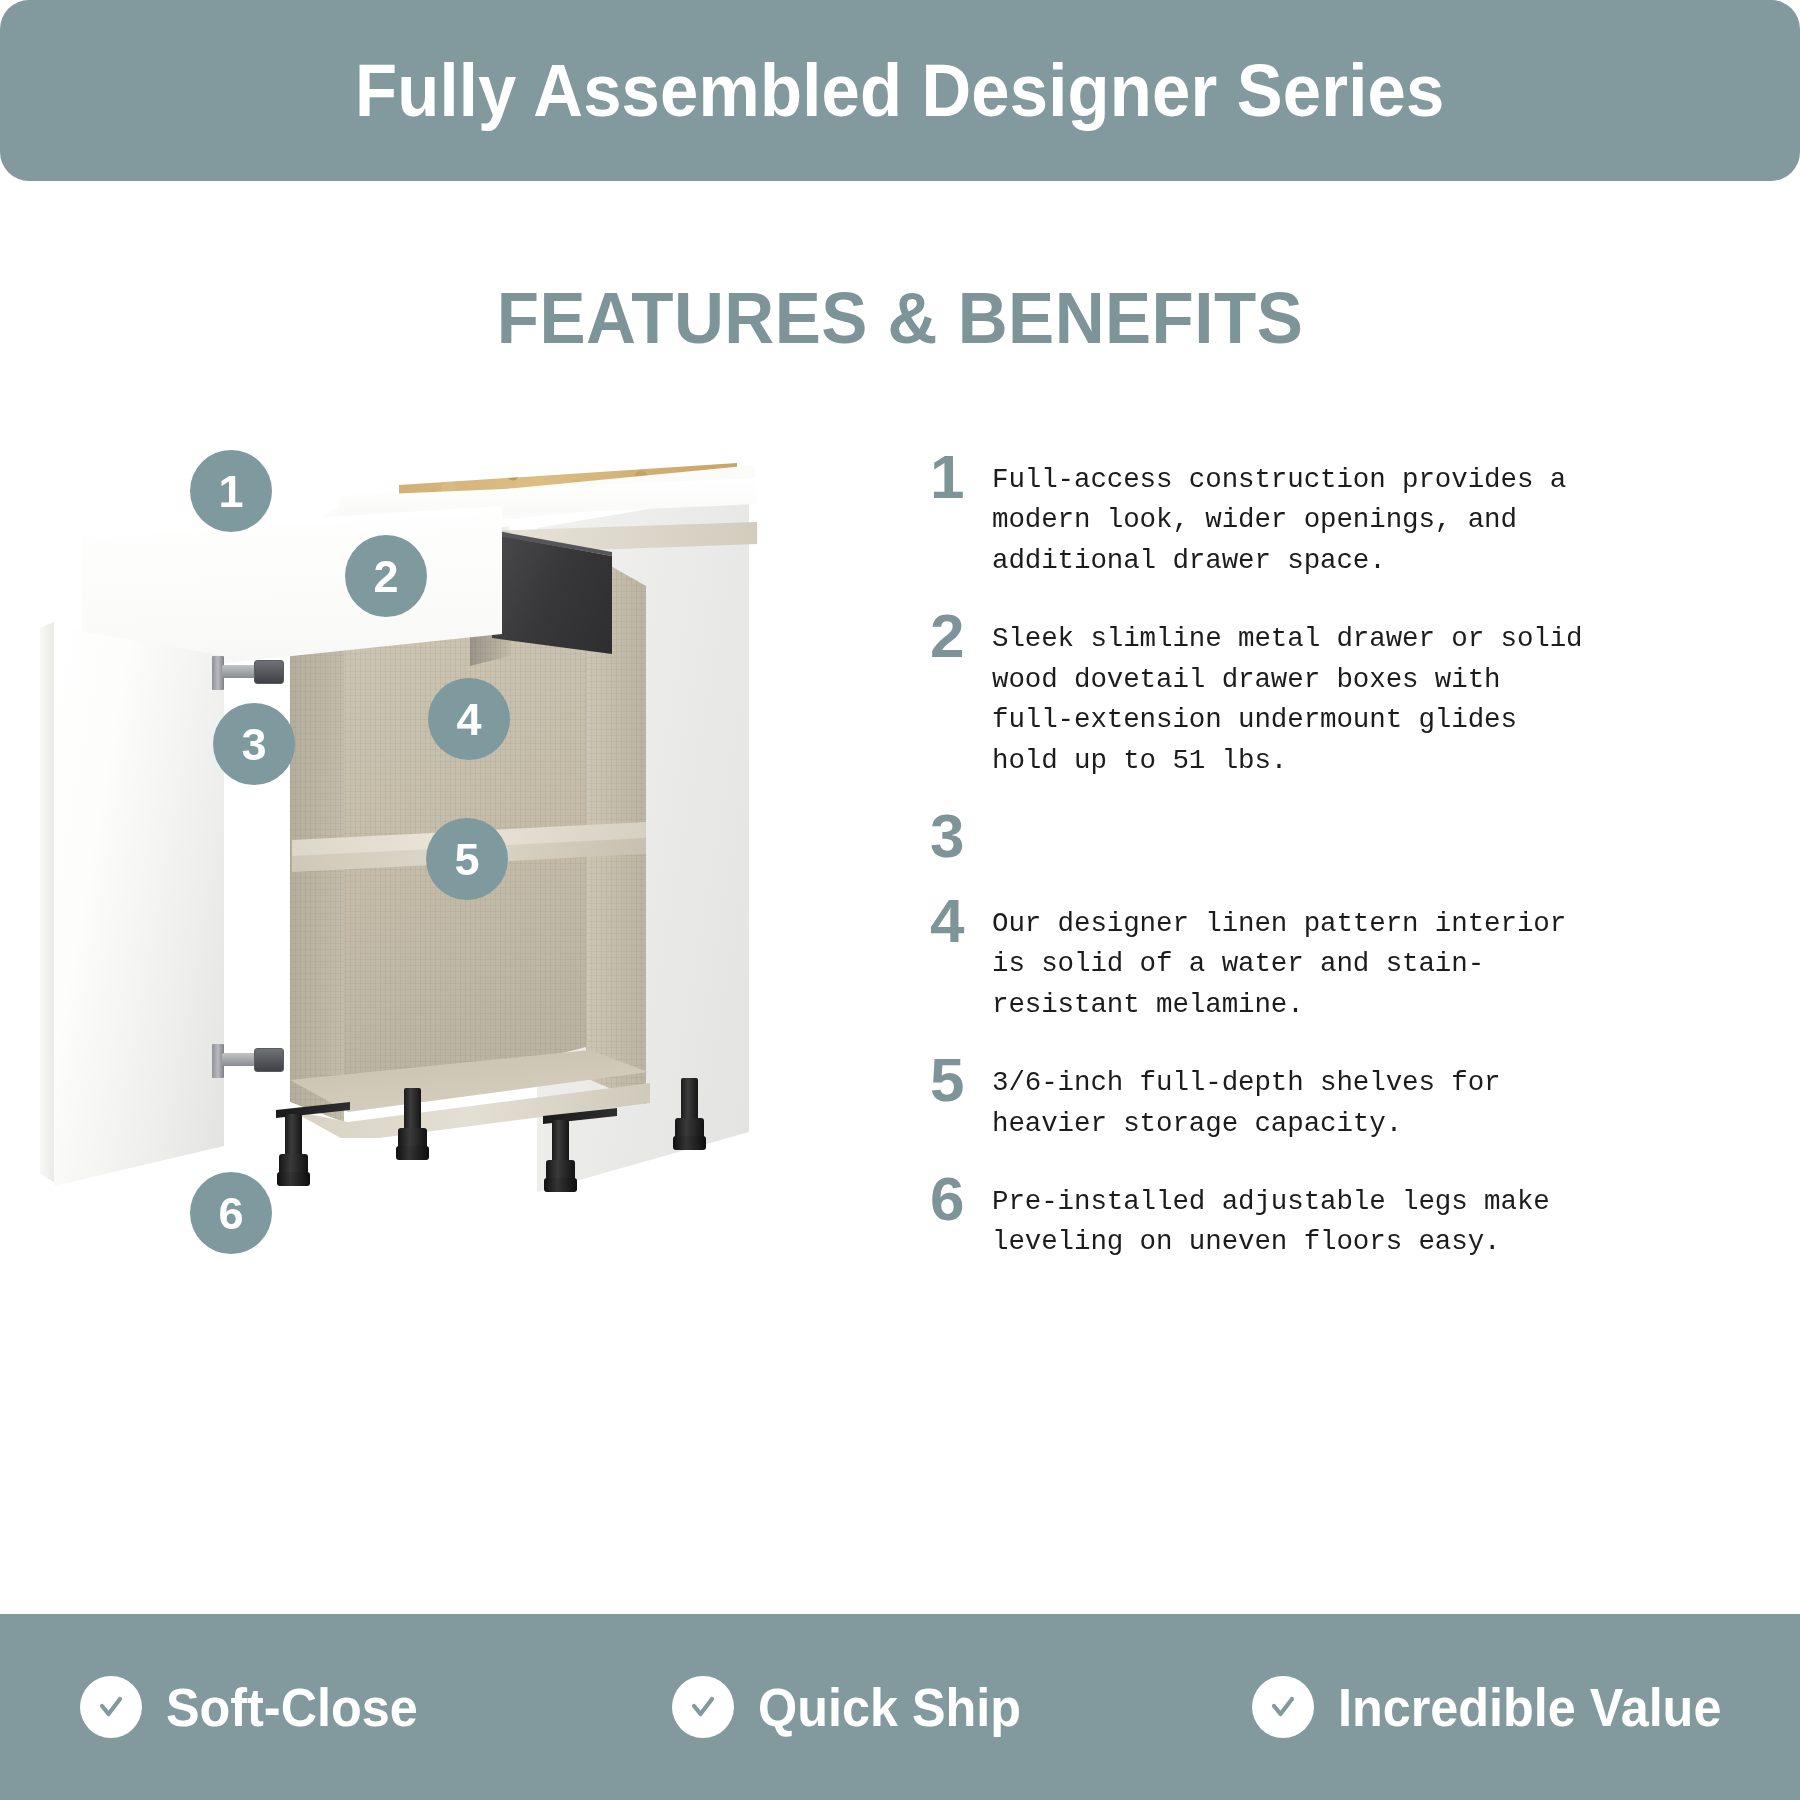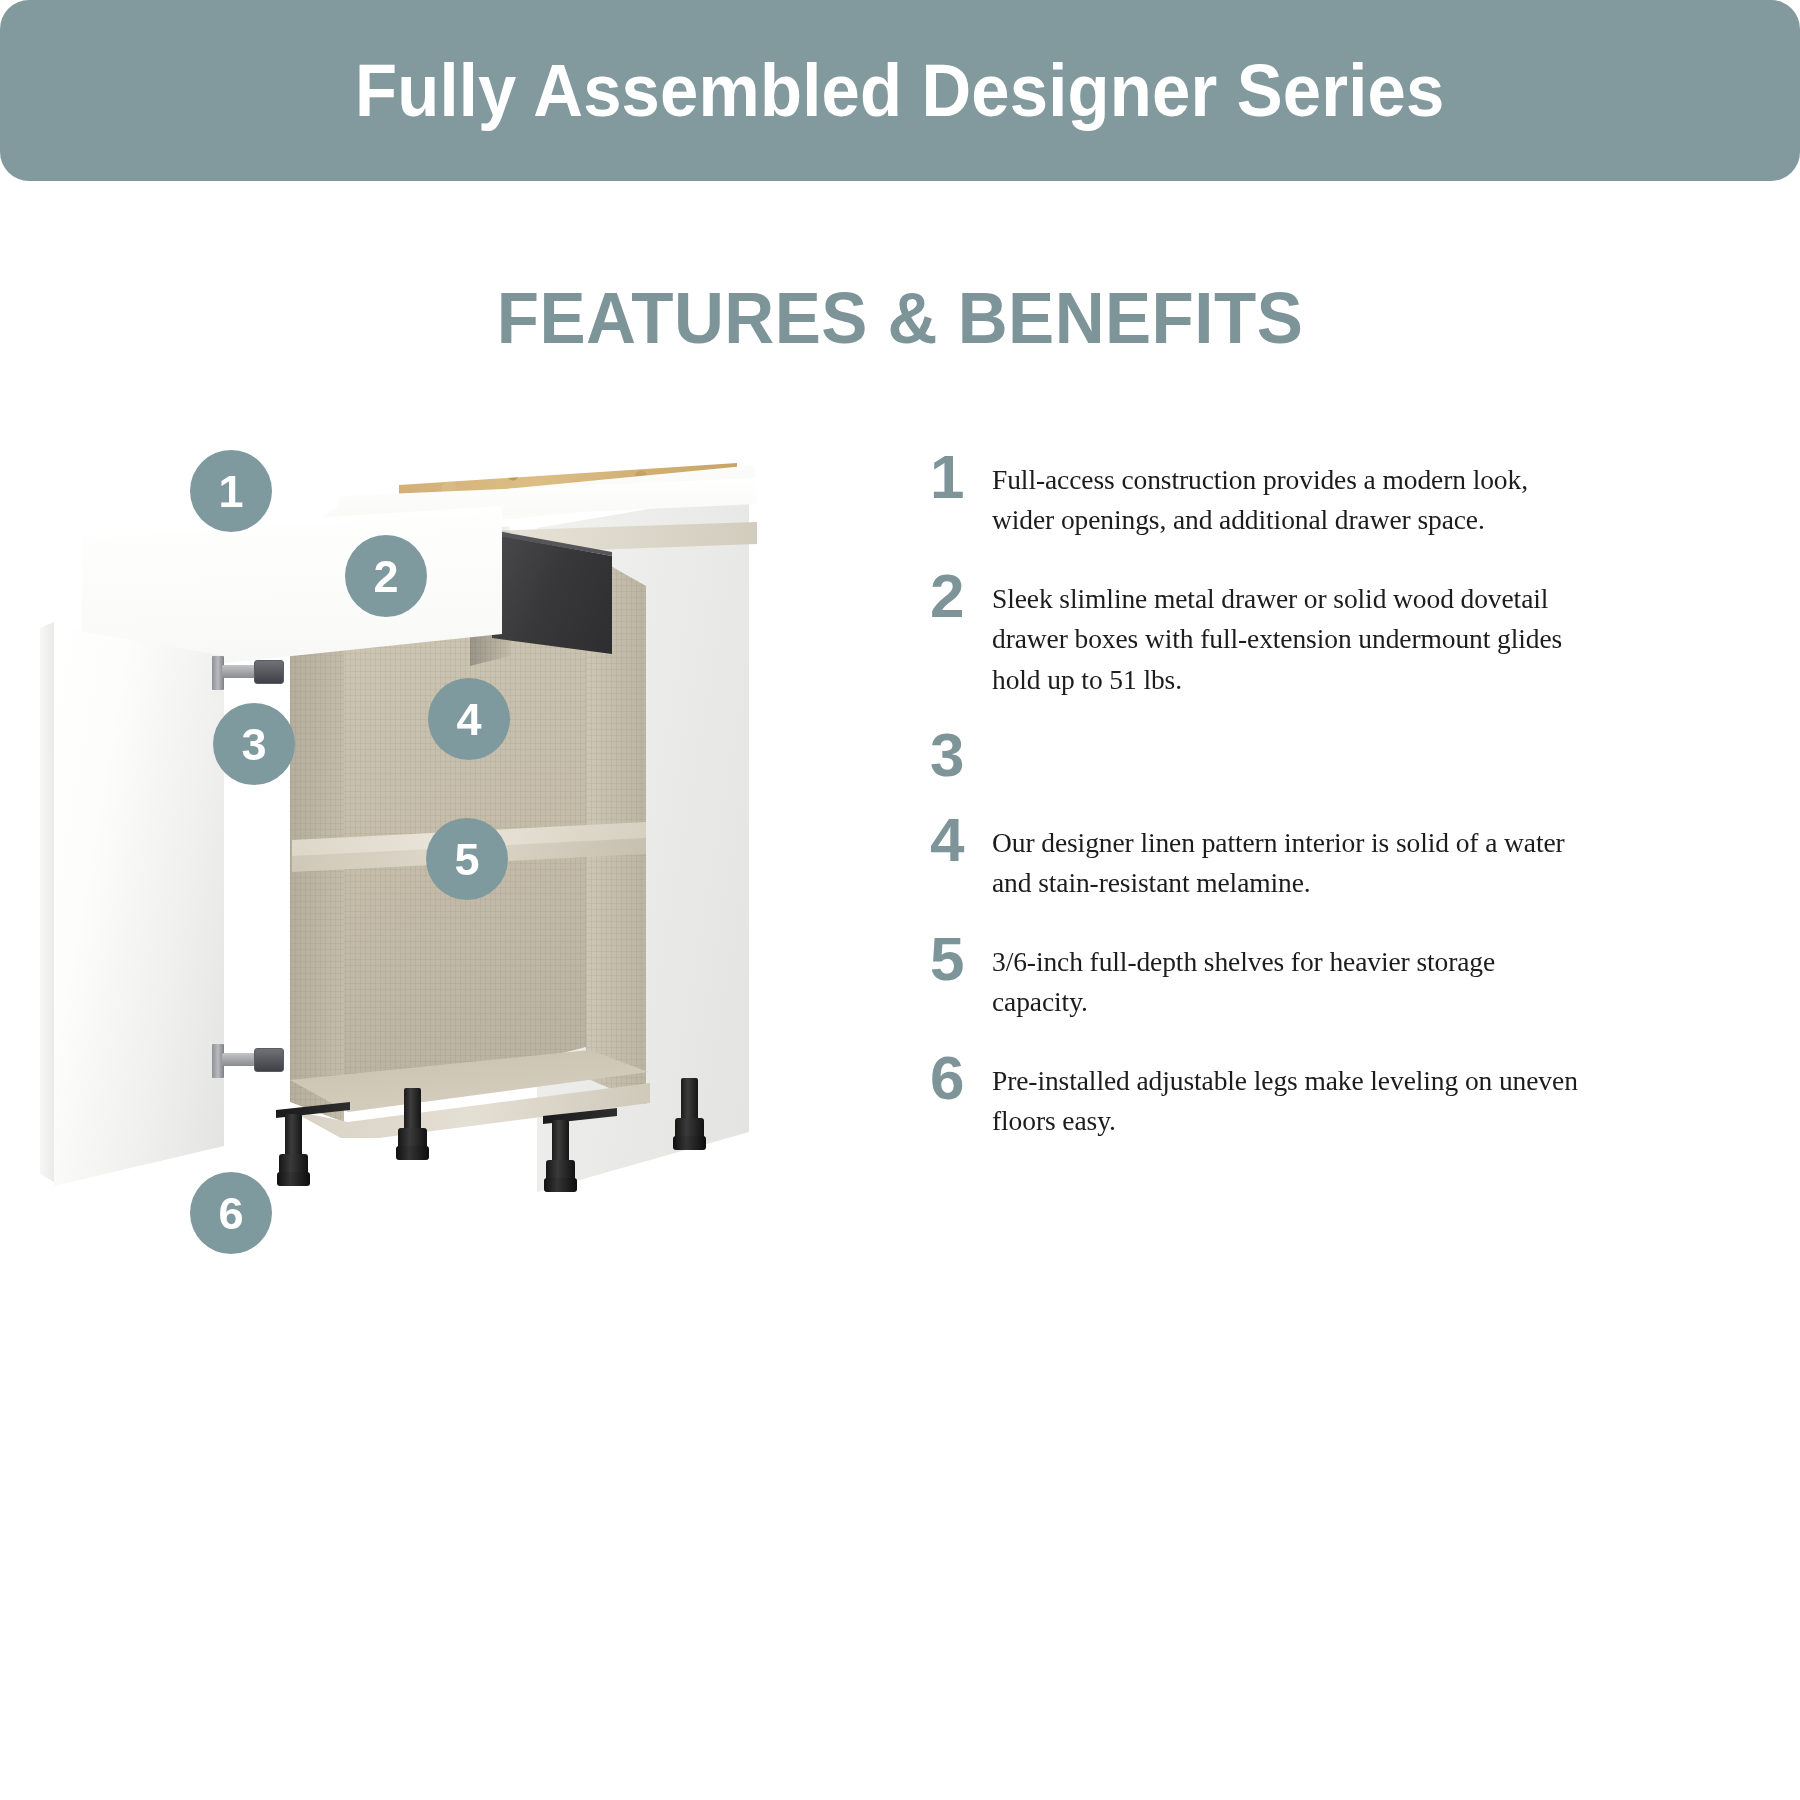--- a/index.html
+++ b/index.html
@@ -322,21 +322,21 @@
     color: #7d9499;
     font-family: "Liberation Sans Narrow", "Liberation Sans", sans-serif;
     font-weight: bold;
     font-size: 62px;
     line-height: 0.95;
     text-align: left;
   }
   .feature-text {
     flex: 1;
     color: #1c1c1c;
-    font-family: Liberation Serif, serif;
+    font-family: Liberation Mono, monospace;
     font-size: 27.5px;
     line-height: 1.47;
     letter-spacing: -0.1px;
     padding-top: 12px;
   }
 
   
   .bottom-bar {
     position: absolute;
     left: 0; top: 1614px;
@@ -487,14 +487,44 @@
       <div class="feature-text">3/6-inch full-depth shelves for heavier storage capacity.</div>
     </div>
 
     <div class="feature-row">
       <div class="feature-num">6</div>
       <div class="feature-text">Pre-installed adjustable legs make leveling on uneven floors easy.</div>
     </div>
 
   </div>
 
+  <div class="bottom-bar">
+
+    <div class="badge badge-1">
+      <div class="badge-circle">
+        <svg width="34" height="34" viewBox="0 0 34 34" aria-hidden="true">
+          <path d="M8 16 L14.5 24 L26 9" fill="none" stroke="#829a9d" stroke-width="4.2" stroke-linecap="round" stroke-linejoin="round"></path>
+        </svg>
+      </div>
+      <div class="badge-label">Soft-Close</div>
+    </div>
+
+    <div class="badge badge-2">
+      <div class="badge-circle">
+        <svg width="34" height="34" viewBox="0 0 34 34" aria-hidden="true">
+          <path d="M8 16 L14.5 24 L26 9" fill="none" stroke="#829a9d" stroke-width="4.2" stroke-linecap="round" stroke-linejoin="round"></path>
+        </svg>
+      </div>
+      <div class="badge-label">Quick Ship</div>
+    </div>
+
+    <div class="badge badge-3">
+      <div class="badge-circle">
+        <svg width="34" height="34" viewBox="0 0 34 34" aria-hidden="true">
+          <path d="M8 16 L14.5 24 L26 9" fill="none" stroke="#829a9d" stroke-width="4.2" stroke-linecap="round" stroke-linejoin="round"></path>
+        </svg>
+      </div>
+      <div class="badge-label">Incredible Value</div>
+    </div>
+
+  </div>
 
 </div>
 
 </body></html>

